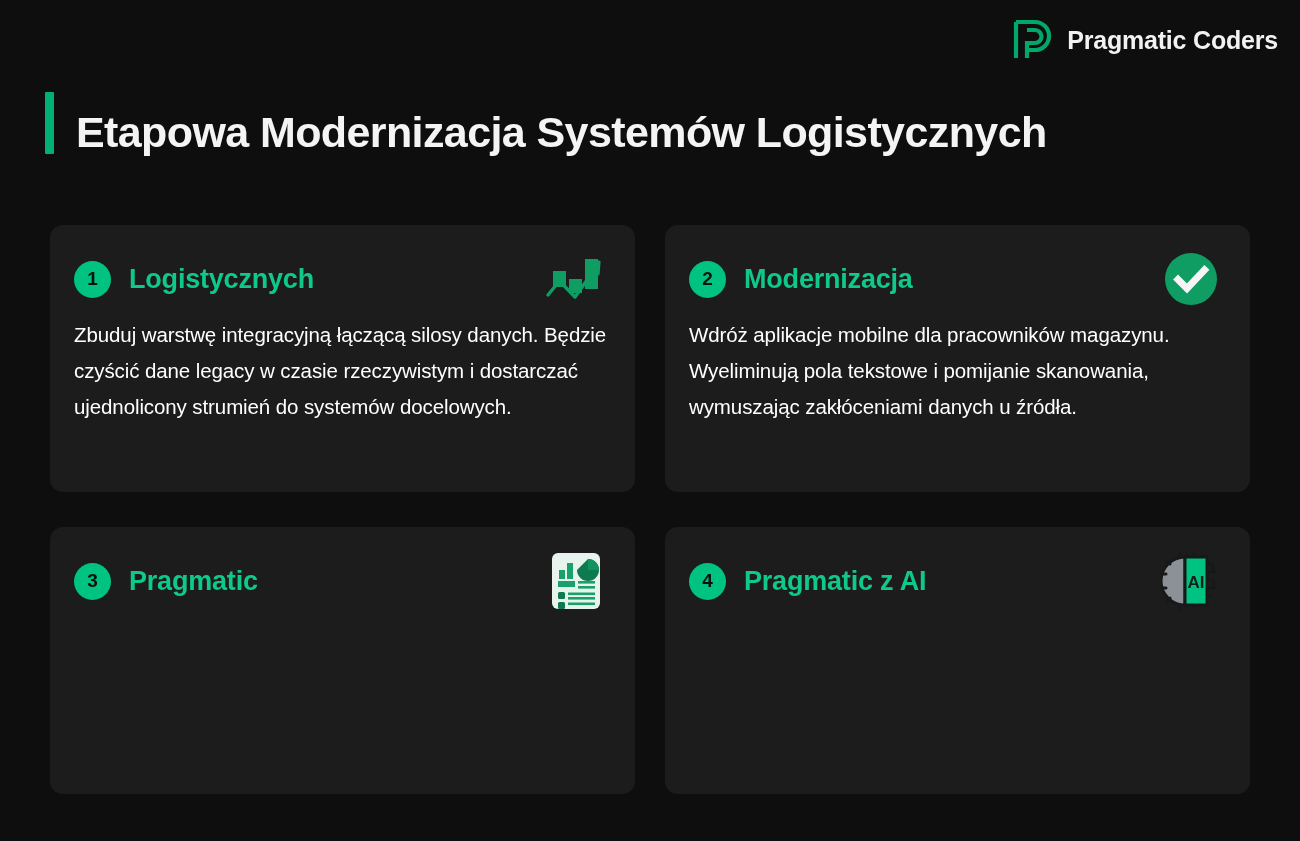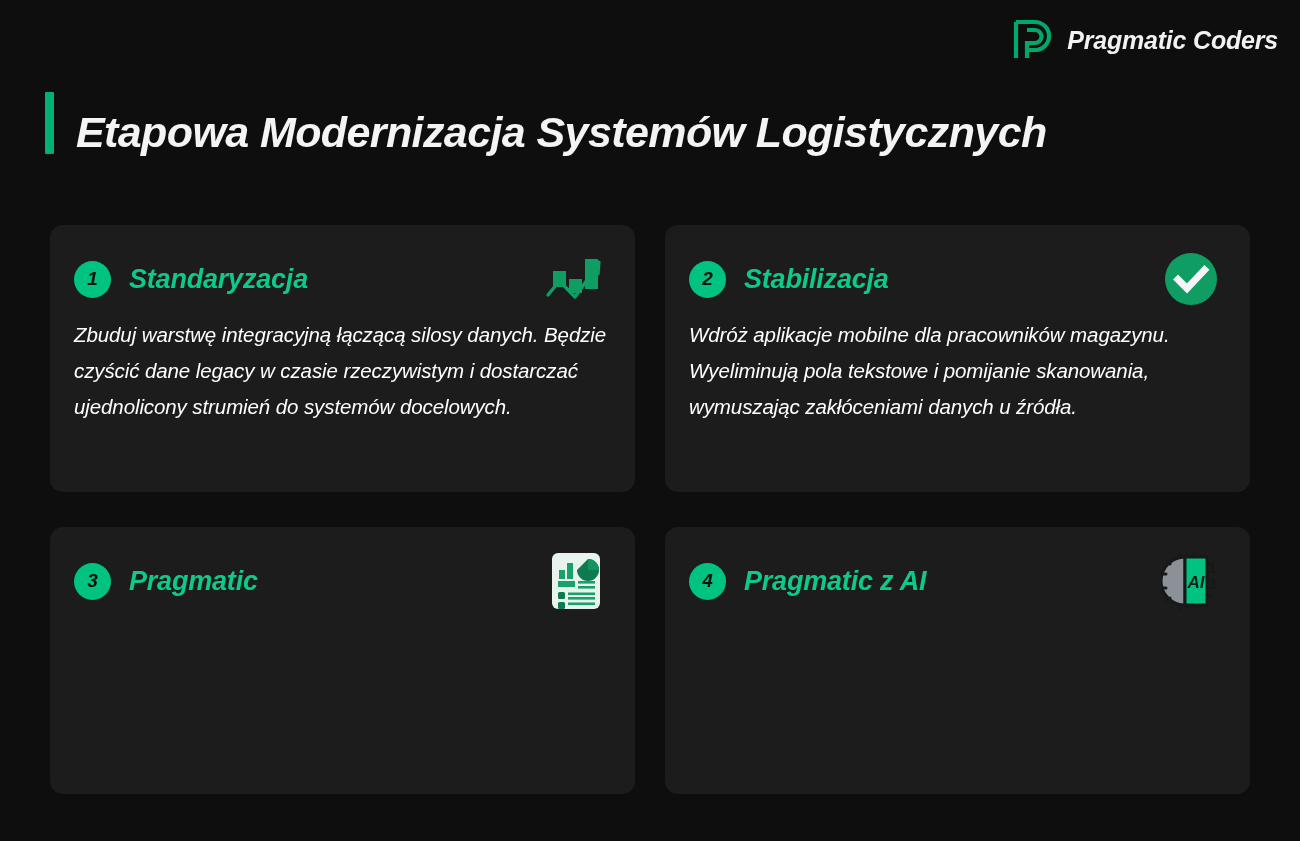--- a/index.html
+++ b/index.html
@@ -8,21 +8,20 @@
     width:1300px; height:841px;
     background:#0e0e0e;
     font-family:"Liberation Sans", sans-serif;
     overflow:hidden;
   }
 
   .page {
     position:relative;
     width:1300px; height:841px;
     background:#0e0e0e;
-    font-style:italic;
   }
 
   
   .brand {
     position:absolute;
     top:18px; right:22px;
     display:flex;
     align-items:center;
     gap:14px;
   }
@@ -143,38 +142,38 @@
   <div class="title-row">
     <div class="title-bar"></div>
     <h1 class="title-text">Etapowa Modernizacja Systemów Logistycznych</h1>
   </div>
 
   <div class="grid">
 
     <div class="card">
       <div class="card-head">
         <div class="badge">1</div>
-        <div class="card-title">Standaryzacja</div>
+        <div class="card-title">Logistycznych</div>
         <div class="card-icon">
           <svg viewBox="0 0 62 52" width="62" height="52">
             <rect x="8" y="18" width="13" height="16" fill="#0f9d63"></rect>
             <rect x="24" y="26" width="13" height="14" fill="#0f9d63"></rect>
             <rect x="40" y="6" width="13" height="30" fill="#0f9d63"></rect>
             <path d="M3 42 L14.5 28 L30 44 L52 13" fill="none" stroke="#0f9d63" stroke-width="3.4" stroke-linejoin="round" stroke-linecap="round"></path>
             <path d="M42 10 L54 9 L53 21" fill="none" stroke="#0f9d63" stroke-width="3.2" stroke-linejoin="round" stroke-linecap="round"></path>
           </svg>
         </div>
       </div>
       <div class="card-body">Zbuduj warstwę integracyjną łączącą silosy danych. Będzie czyścić dane legacy w czasie rzeczywistym i dostarczać ujednolicony strumień do systemów docelowych.</div>
     </div>
 
     <div class="card">
       <div class="card-head">
         <div class="badge">2</div>
-        <div class="card-title">Stabilizacja</div>
+        <div class="card-title">Modernizacja</div>
         <div class="card-icon">
           <svg viewBox="0 0 62 56" width="62" height="56">
             <circle cx="31" cy="28" r="26" fill="#0f9d63"></circle>
             <path d="M18 28.5 L27 37.5 L44.5 19" fill="none" stroke="#f5f5f5" stroke-width="7" stroke-linecap="square" stroke-linejoin="miter"></path>
           </svg>
         </div>
       </div>
       <div class="card-body narrow">Wdróż aplikacje mobilne dla pracowników magazynu. Wyeliminują pola tekstowe i pomijanie skanowania, wymuszając zakłóceniami danych u źródła.</div>
     </div>
 

